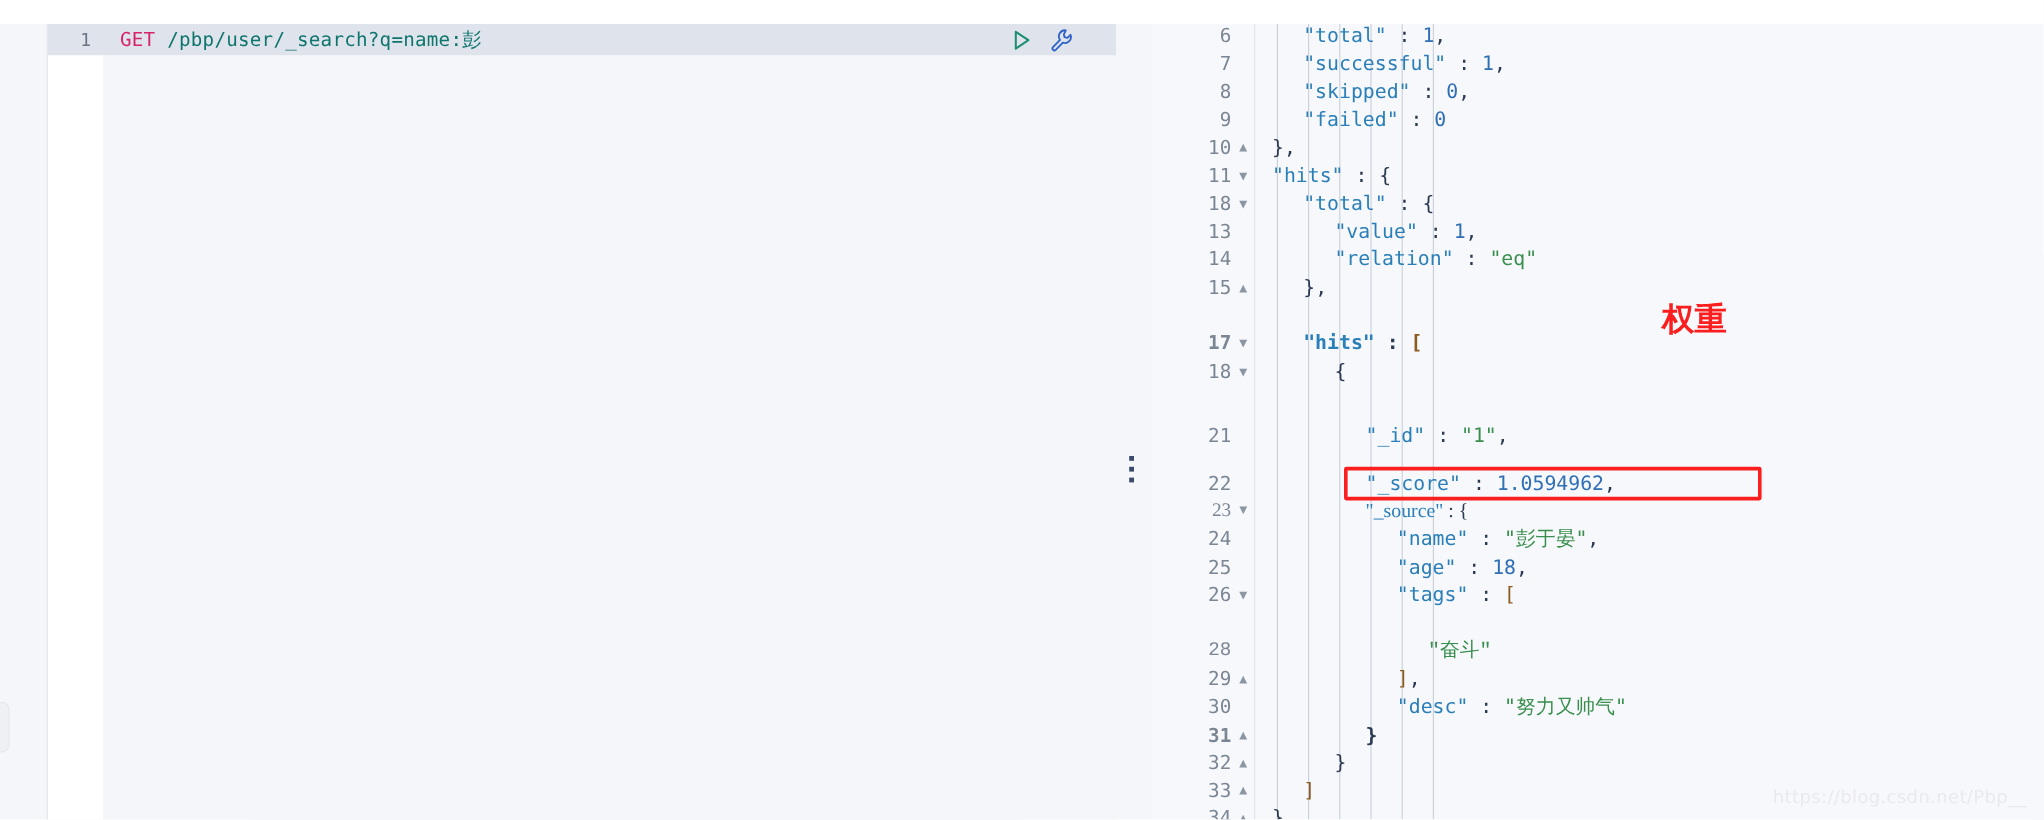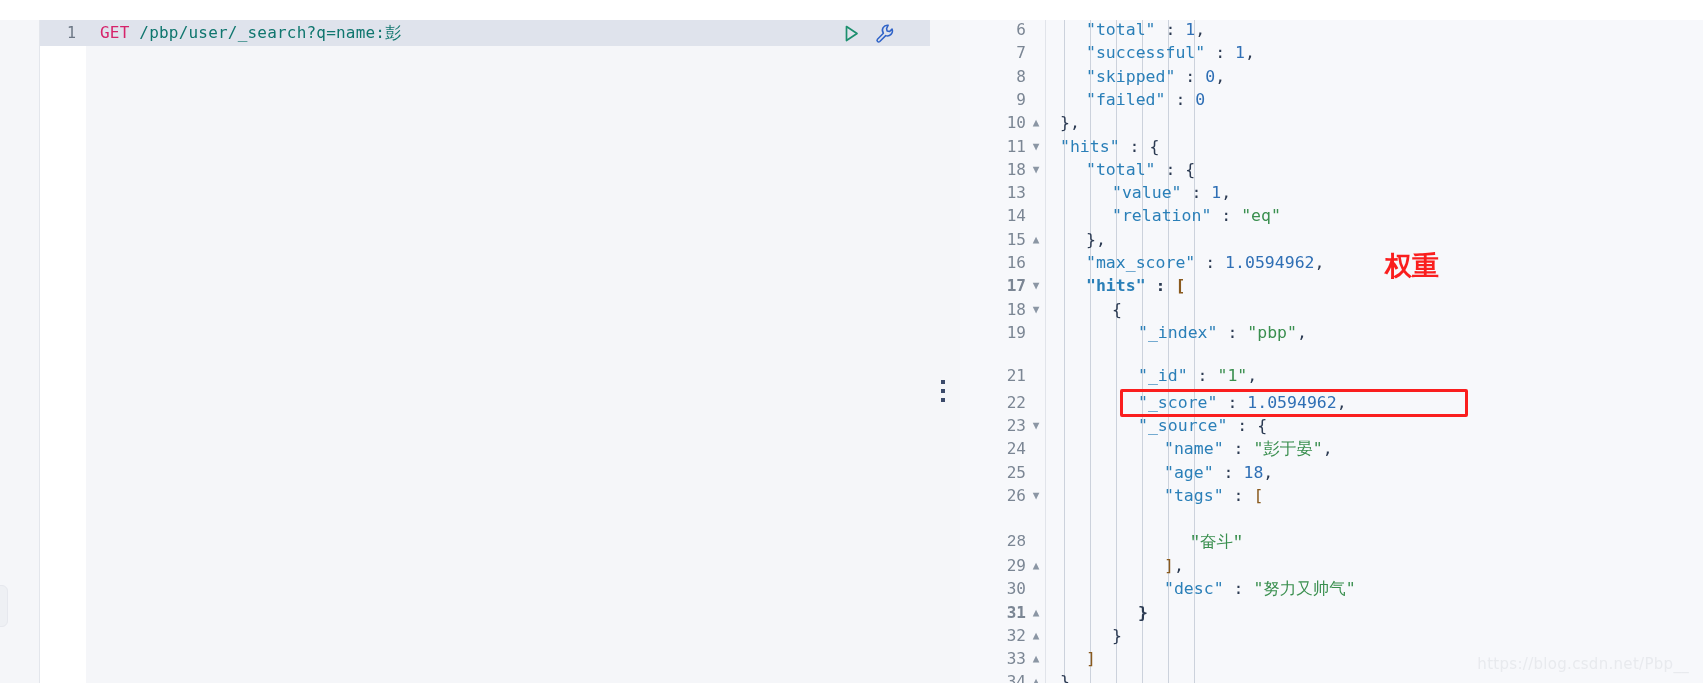--- a/index.html
+++ b/index.html
@@ -195,27 +195,25 @@
       <div class="jline" style="top: -2px;"><span class="ln">6</span><span class="jtext" style="left: 126px;"><span class="k">"total"</span><span class="p"> </span><span class="p">:</span><span class="p"> </span><span class="n">1</span><span class="p">,</span></span></div>
       <div class="jline" style="top: 21.3px;"><span class="ln">7</span><span class="jtext" style="left: 126px;"><span class="k">"successful"</span><span class="p"> </span><span class="p">:</span><span class="p"> </span><span class="n">1</span><span class="p">,</span></span></div>
       <div class="jline" style="top: 44.6px;"><span class="ln">8</span><span class="jtext" style="left: 126px;"><span class="k">"skipped"</span><span class="p"> </span><span class="p">:</span><span class="p"> </span><span class="n">0</span><span class="p">,</span></span></div>
       <div class="jline" style="top: 67.9px;"><span class="ln">9</span><span class="jtext" style="left: 126px;"><span class="k">"failed"</span><span class="p"> </span><span class="p">:</span><span class="p"> </span><span class="n">0</span></span></div>
       <div class="jline" style="top: 91.2px;"><span class="ln">10</span><span class="fold">▲</span><span class="jtext" style="left: 100px;"><span class="p">}</span><span class="p">,</span></span></div>
       <div class="jline" style="top: 114.5px;"><span class="ln">11</span><span class="fold">▼</span><span class="jtext" style="left: 100px;"><span class="k">"hits"</span><span class="p"> </span><span class="p">:</span><span class="p"> </span><span class="p">{</span></span></div>
       <div class="jline" style="top: 137.8px;"><span class="ln">18</span><span class="fold">▼</span><span class="jtext" style="left: 126px;"><span class="k">"total"</span><span class="p"> </span><span class="p">:</span><span class="p"> </span><span class="p">{</span></span></div>
       <div class="jline" style="top: 161.1px;"><span class="ln">13</span><span class="jtext" style="left: 152px;"><span class="k">"value"</span><span class="p"> </span><span class="p">:</span><span class="p"> </span><span class="n">1</span><span class="p">,</span></span></div>
       <div class="jline" style="top: 184.4px;"><span class="ln">14</span><span class="jtext" style="left: 152px;"><span class="k">"relation"</span><span class="p"> </span><span class="p">:</span><span class="p"> </span><span class="s">"eq"</span></span></div>
       <div class="jline" style="top: 207.7px;"><span class="ln">15</span><span class="fold">▲</span><span class="jtext" style="left: 126px;"><span class="p">}</span><span class="p">,</span></span></div>
-      <div class="jline" style="top: 231px;"><span class="ln">16</span><span class="jtext" style="left: 126px;"><span class="k">"max_score"</span><span class="p"> </span><span class="p">:</span><span class="p"> </span><span class="n">1.0594962</span><span class="p">,</span></span></div>
       <div class="jline" style="top: 254.3px; font-weight: bold;"><span class="ln">17</span><span class="fold">▼</span><span class="jtext" style="left: 126px;"><span class="k">"hits"</span><span class="p"> </span><span class="p">:</span><span class="p"> </span><span class="b">[</span></span></div>
       <div class="jline" style="top: 277.6px;"><span class="ln">18</span><span class="fold">▼</span><span class="jtext" style="left: 152px;"><span class="p">{</span></span></div>
-      <div class="jline" style="top: 300.9px;"><span class="ln">19</span><span class="jtext" style="left: 178px;"><span class="k">"_index"</span><span class="p"> </span><span class="p">:</span><span class="p"> </span><span class="s">"pbp"</span><span class="p">,</span></span></div>
-      <div class="jline" style="top: 344px;"><span class="ln">21</span><span class="jtext" style="left: 178px;"><span class="k">"_id"</span><span class="p"> </span><span class="p">:</span><span class="p"> </span><span class="s">"1"</span><span class="p">,</span></span></div>
+      <div class="jline" style="top: 331px;"><span class="ln">21</span><span class="jtext" style="left: 178px;"><span class="k">"_id"</span><span class="p"> </span><span class="p">:</span><span class="p"> </span><span class="s">"1"</span><span class="p">,</span></span></div>
       <div class="jline" style="top: 370.8px;"><span class="ln">22</span><span class="jtext" style="left: 178px;"><span class="k">"_score"</span><span class="p"> </span><span class="p">:</span><span class="p"> </span><span class="n">1.0594962</span><span class="p">,</span></span></div>
-      <div class="jline" style="top: 394.1px;"><span class="ln">23</span><span class="fold">▼</span><span class="jtext" style="left: 178px;"><span class="k">"_source"</span><span class="p"> </span><span class="p">:</span><span class="p"> </span><span class="p">{</span></span></div>
+      <div class="jline" style="top: 394.1px; font-family: Liberation Serif, serif;"><span class="ln">23</span><span class="fold">▼</span><span class="jtext" style="left: 178px;"><span class="k">"_source"</span><span class="p"> </span><span class="p">:</span><span class="p"> </span><span class="p">{</span></span></div>
       <div class="jline" style="top: 417.4px;"><span class="ln">24</span><span class="jtext" style="left: 204px;"><span class="k">"name"</span><span class="p"> </span><span class="p">:</span><span class="p"> </span><span class="s">"彭于晏"</span><span class="p">,</span></span></div>
       <div class="jline" style="top: 440.7px;"><span class="ln">25</span><span class="jtext" style="left: 204px;"><span class="k">"age"</span><span class="p"> </span><span class="p">:</span><span class="p"> </span><span class="n">18</span><span class="p">,</span></span></div>
       <div class="jline" style="top: 464px;"><span class="ln">26</span><span class="fold">▼</span><span class="jtext" style="left: 204px;"><span class="k">"tags"</span><span class="p"> </span><span class="p">:</span><span class="p"> </span><span class="b">[</span></span></div>
       <div class="jline" style="top: 510.6px; font-family: Liberation Mono, monospace;"><span class="ln">28</span><span class="jtext" style="left: 230px;"><span class="s">"奋斗"</span></span></div>
       <div class="jline" style="top: 533.9px;"><span class="ln">29</span><span class="fold">▲</span><span class="jtext" style="left: 204px;"><span class="b">]</span><span class="p">,</span></span></div>
       <div class="jline" style="top: 557.2px;"><span class="ln">30</span><span class="jtext" style="left: 204px;"><span class="k">"desc"</span><span class="p"> </span><span class="p">:</span><span class="p"> </span><span class="s">"努力又帅气"</span></span></div>
       <div class="jline" style="top: 580.5px; font-weight: bold;"><span class="ln">31</span><span class="fold">▲</span><span class="jtext" style="left: 178px;"><span class="p">}</span></span></div>
       <div class="jline" style="top: 603.8px;"><span class="ln">32</span><span class="fold">▲</span><span class="jtext" style="left: 152px;"><span class="p">}</span></span></div>
       <div class="jline" style="top: 627.1px;"><span class="ln">33</span><span class="fold">▲</span><span class="jtext" style="left: 126px;"><span class="b">]</span></span></div>
       <div class="jline" style="top: 650.4px;"><span class="ln">34</span><span class="fold">▲</span><span class="jtext" style="left: 100px;"><span class="p">}</span></span></div>

